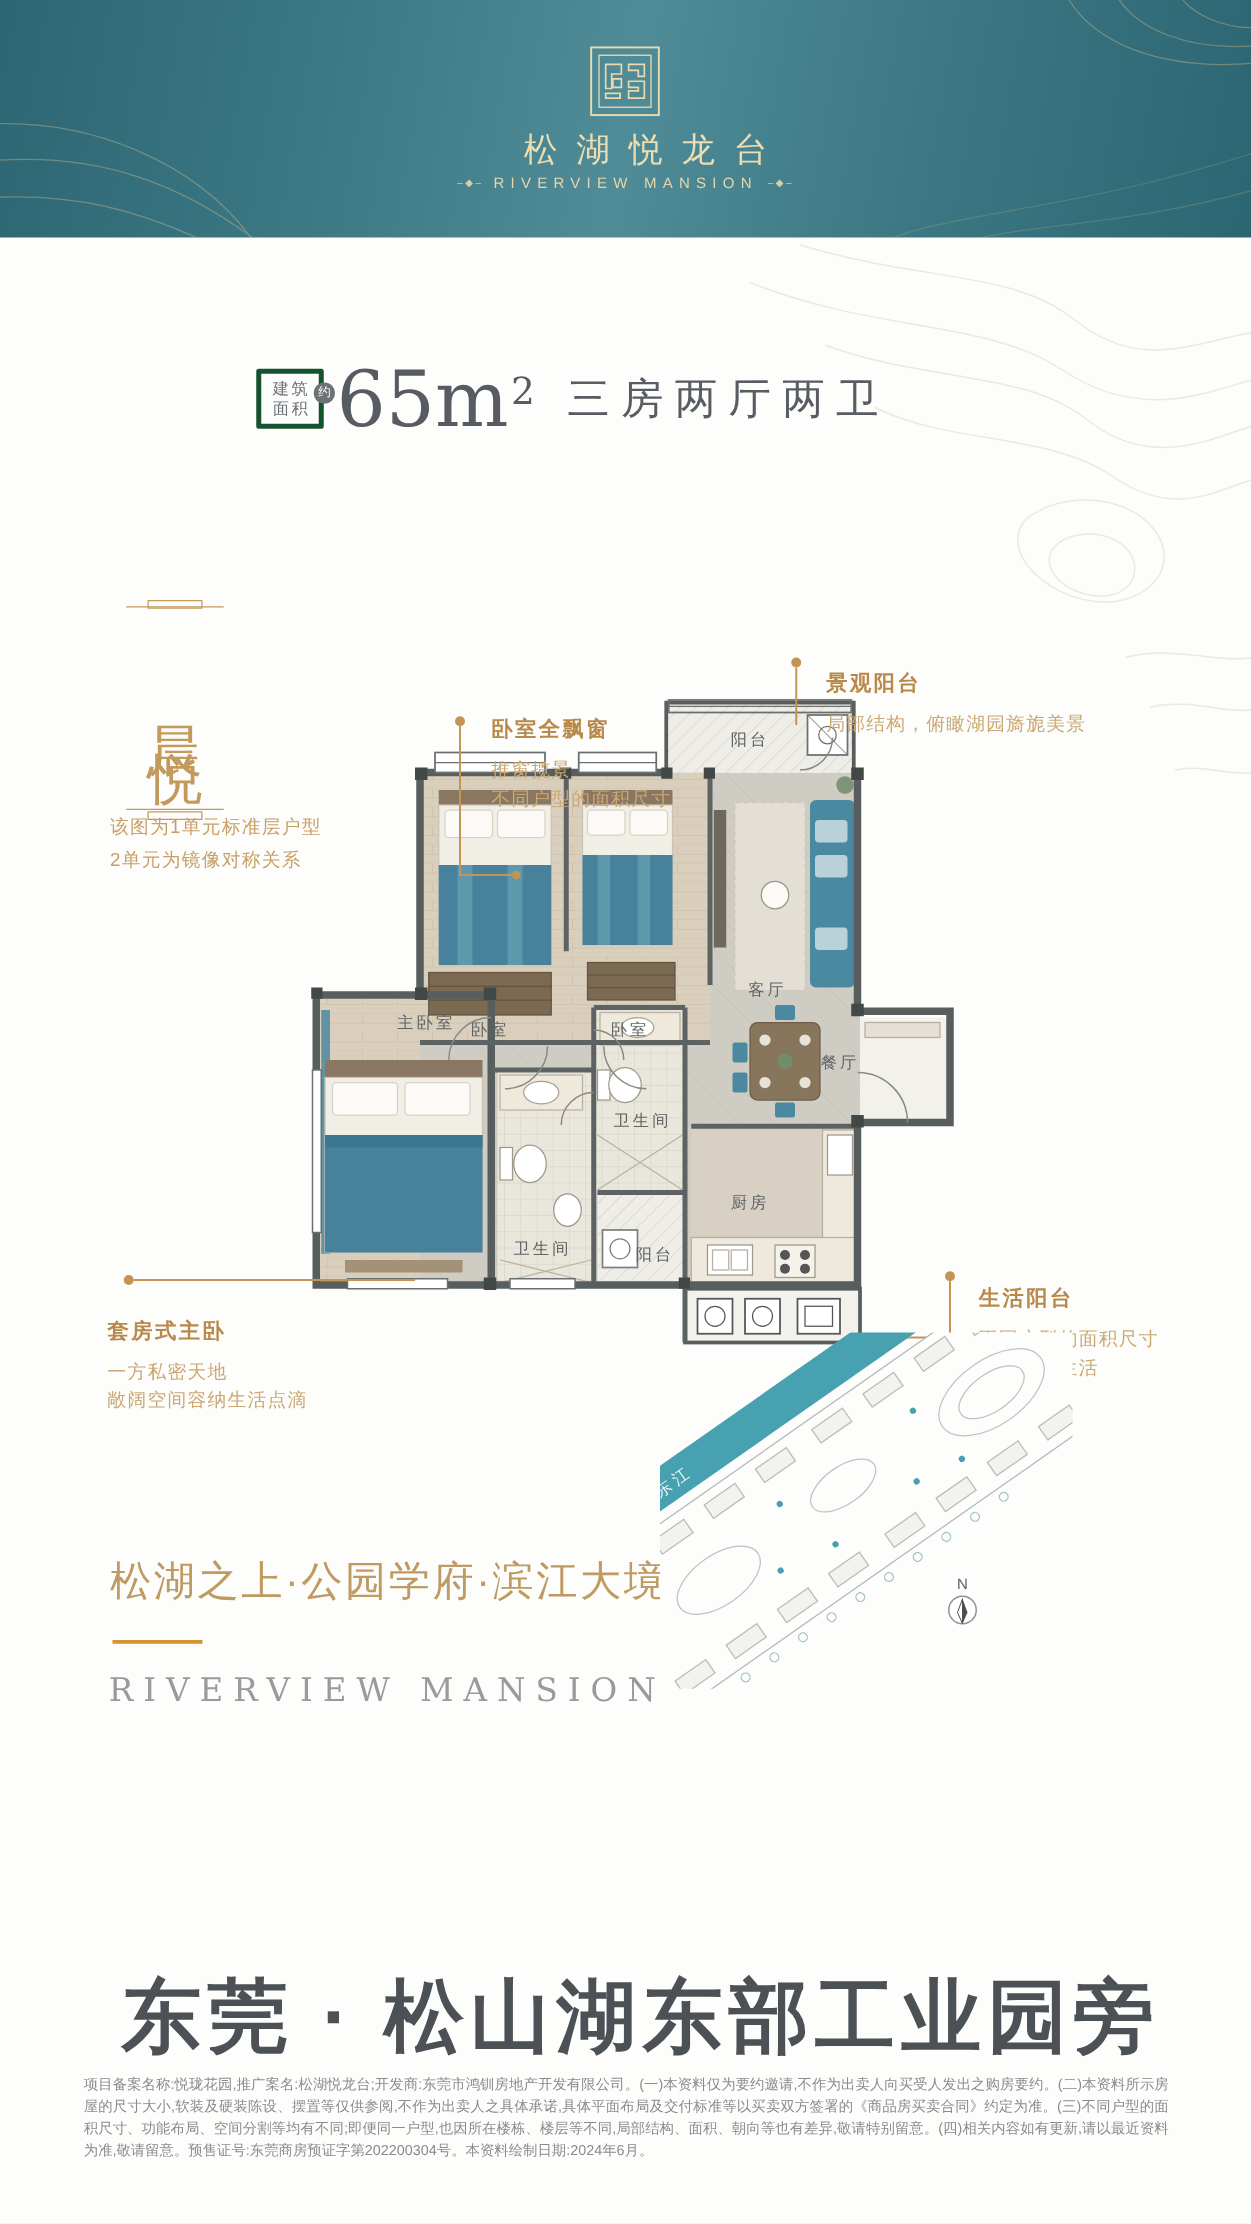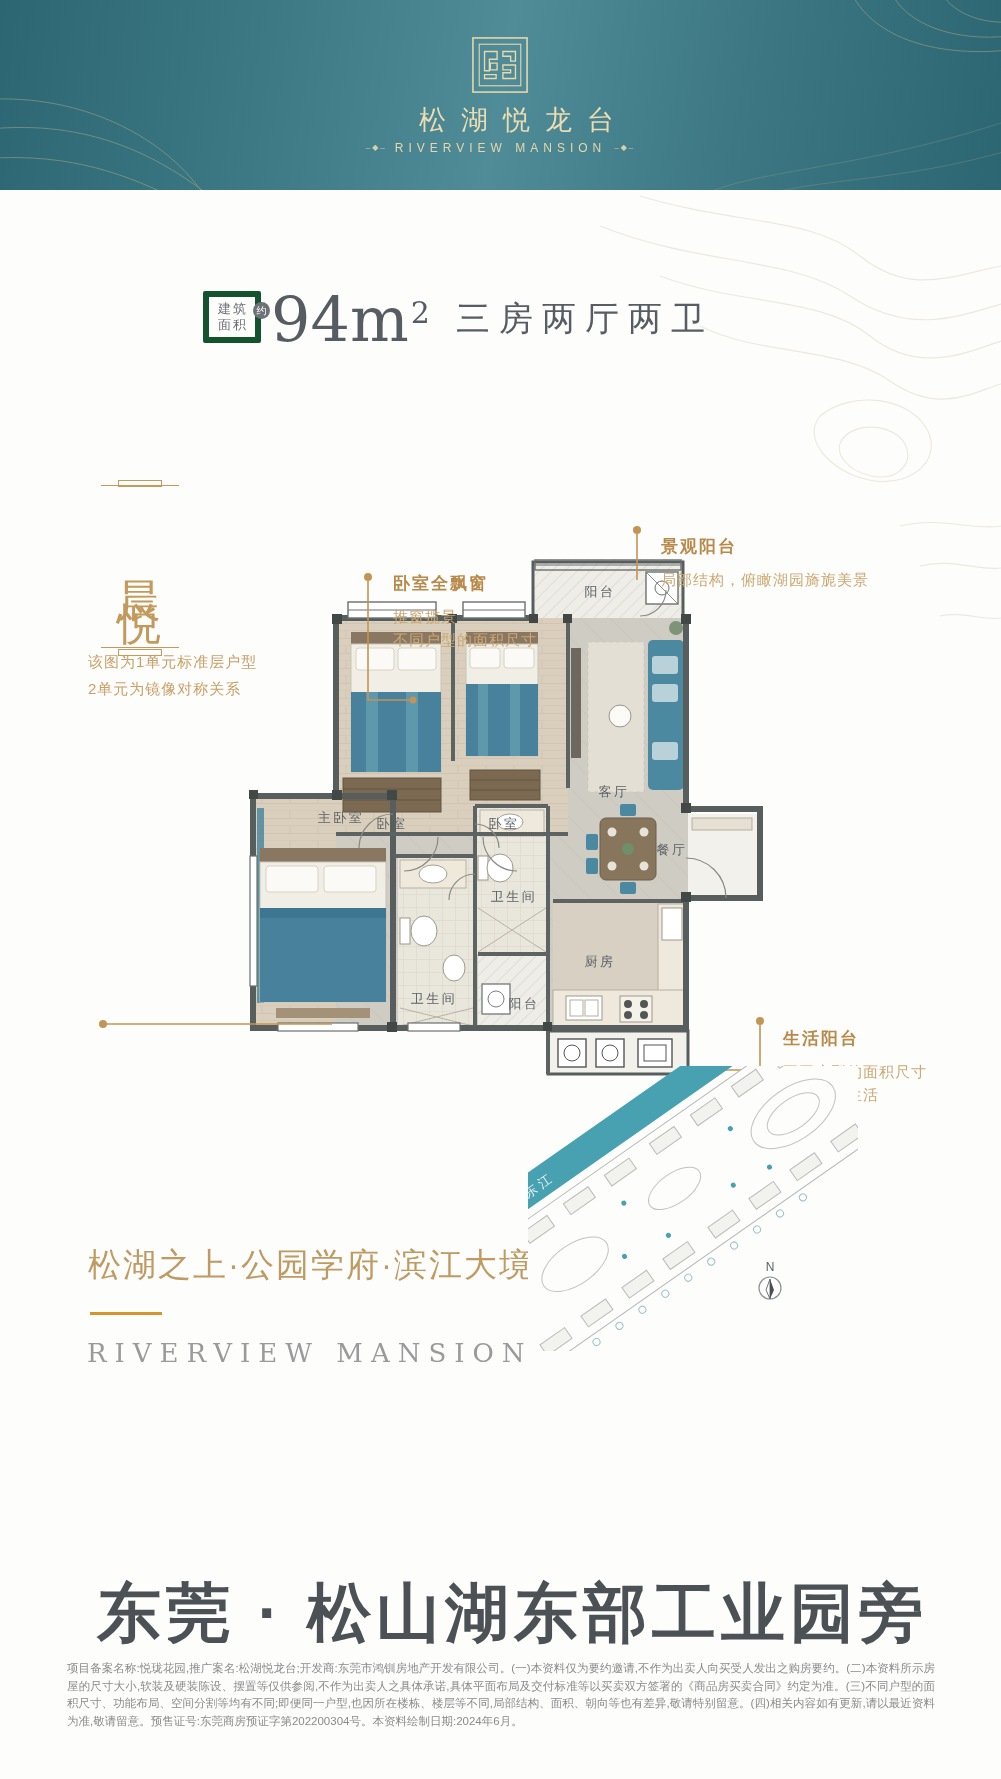--- a/index.html
+++ b/index.html
@@ -16,21 +16,21 @@
   .brand-en-row{position:absolute;left:0;top:138px;width:100%;text-align:center;color:#e7d6ab;}
   .brand-en{font-size:12px;letter-spacing:5px;vertical-align:middle;}
   .orn{font-size:8px;letter-spacing:2px;vertical-align:middle;opacity:.9;margin:0 8px;}
   
   .body-contours{position:absolute;left:0;top:186px;pointer-events:none;}
   
   .spec{position:absolute;left:0;top:286px;width:1001px;height:64px;display:flex;
         justify-content:center;align-items:flex-end;transform:translateX(-42px);}
   .area-box-wrap{position:relative;margin-bottom:7px;margin-right:10px;}
   .area-box{display:flex;flex-direction:column;justify-content:center;width:46px;height:40px;
-            border:6px solid #14532d;border-radius:2px;color:#6a6f75;font-size:13px;line-height:16px;
+            border:4px solid #14532d;border-radius:2px;color:#6a6f75;font-size:13px;line-height:16px;
             text-align:center;letter-spacing:2px;text-indent:2px;font-family:Liberation Serif, serif;}
   .approx-badge{position:absolute;right:-9px;top:11px;width:17px;height:17px;border-radius:50%;
             background:#6d7276;color:#fff;font-size:10px;line-height:17px;text-align:center;}
   .area-value{font-family:"DejaVu Serif","Liberation Serif",serif;font-size:62px;line-height:60px;
             color:#575c62;font-weight:500;}
   .area-value sup{font-size:30px;vertical-align:18px;margin-left:2px;}
   .rooms-text{font-size:34px;color:#585d63;letter-spacing:9px;margin-left:26px;margin-bottom:8px;}
   
   .theme{position:absolute;left:100px;top:478px;width:80px;text-align:center;}
   .orn-line{position:relative;width:78px;height:9px;margin:0 auto;}
@@ -121,21 +121,21 @@
   </svg>
 
   <section class="spec">
     <span class="area-box-wrap">
       <span class="area-box">
         <span>建筑</span>
         <span>面积</span>
       </span>
       <span class="approx-badge">约</span>
     </span>
-    <span class="area-value"><span>94m</span><sup>2</sup></span>
+    <span class="area-value"><span>65m</span><sup>2</sup></span>
     <span class="rooms-text">三房两厅两卫</span>
   </section>
 
   <aside class="theme">
     <div class="orn-line">
         <i></i>
       </div>
     <div class="vtitle">晨悦</div>
     <div class="orn-line bot">
         <i></i>
@@ -377,20 +377,25 @@
   </svg>
 
   <div class="callout c1">
     <div class="co-title">卧室全飘窗</div>
     <div class="co-line">推窗揽景</div>
     <div class="co-line">不同户型的面积尺寸</div>
   </div>
   <div class="callout c2">
     <div class="co-title">景观阳台</div>
     <div class="co-line">局部结构，俯瞰湖园旖旎美景</div>
+  </div>
+  <div class="callout c3">
+    <div class="co-title">套房式主卧</div>
+    <div class="co-line">一方私密天地</div>
+    <div class="co-line">敞阔空间容纳生活点滴</div>
   </div>
   <div class="callout c4">
     <div class="co-title">生活阳台</div>
     <div class="co-line">不同户型的面积尺寸</div>
     <div class="co-line">安放幸福生活</div>
   </div>
 
   <div class="tagline-cn">松湖之上·公园学府·滨江大境</div>
   <div class="tagline-rule"></div>
   <div class="tagline-en">RIVERVIEW  MANSION</div>

